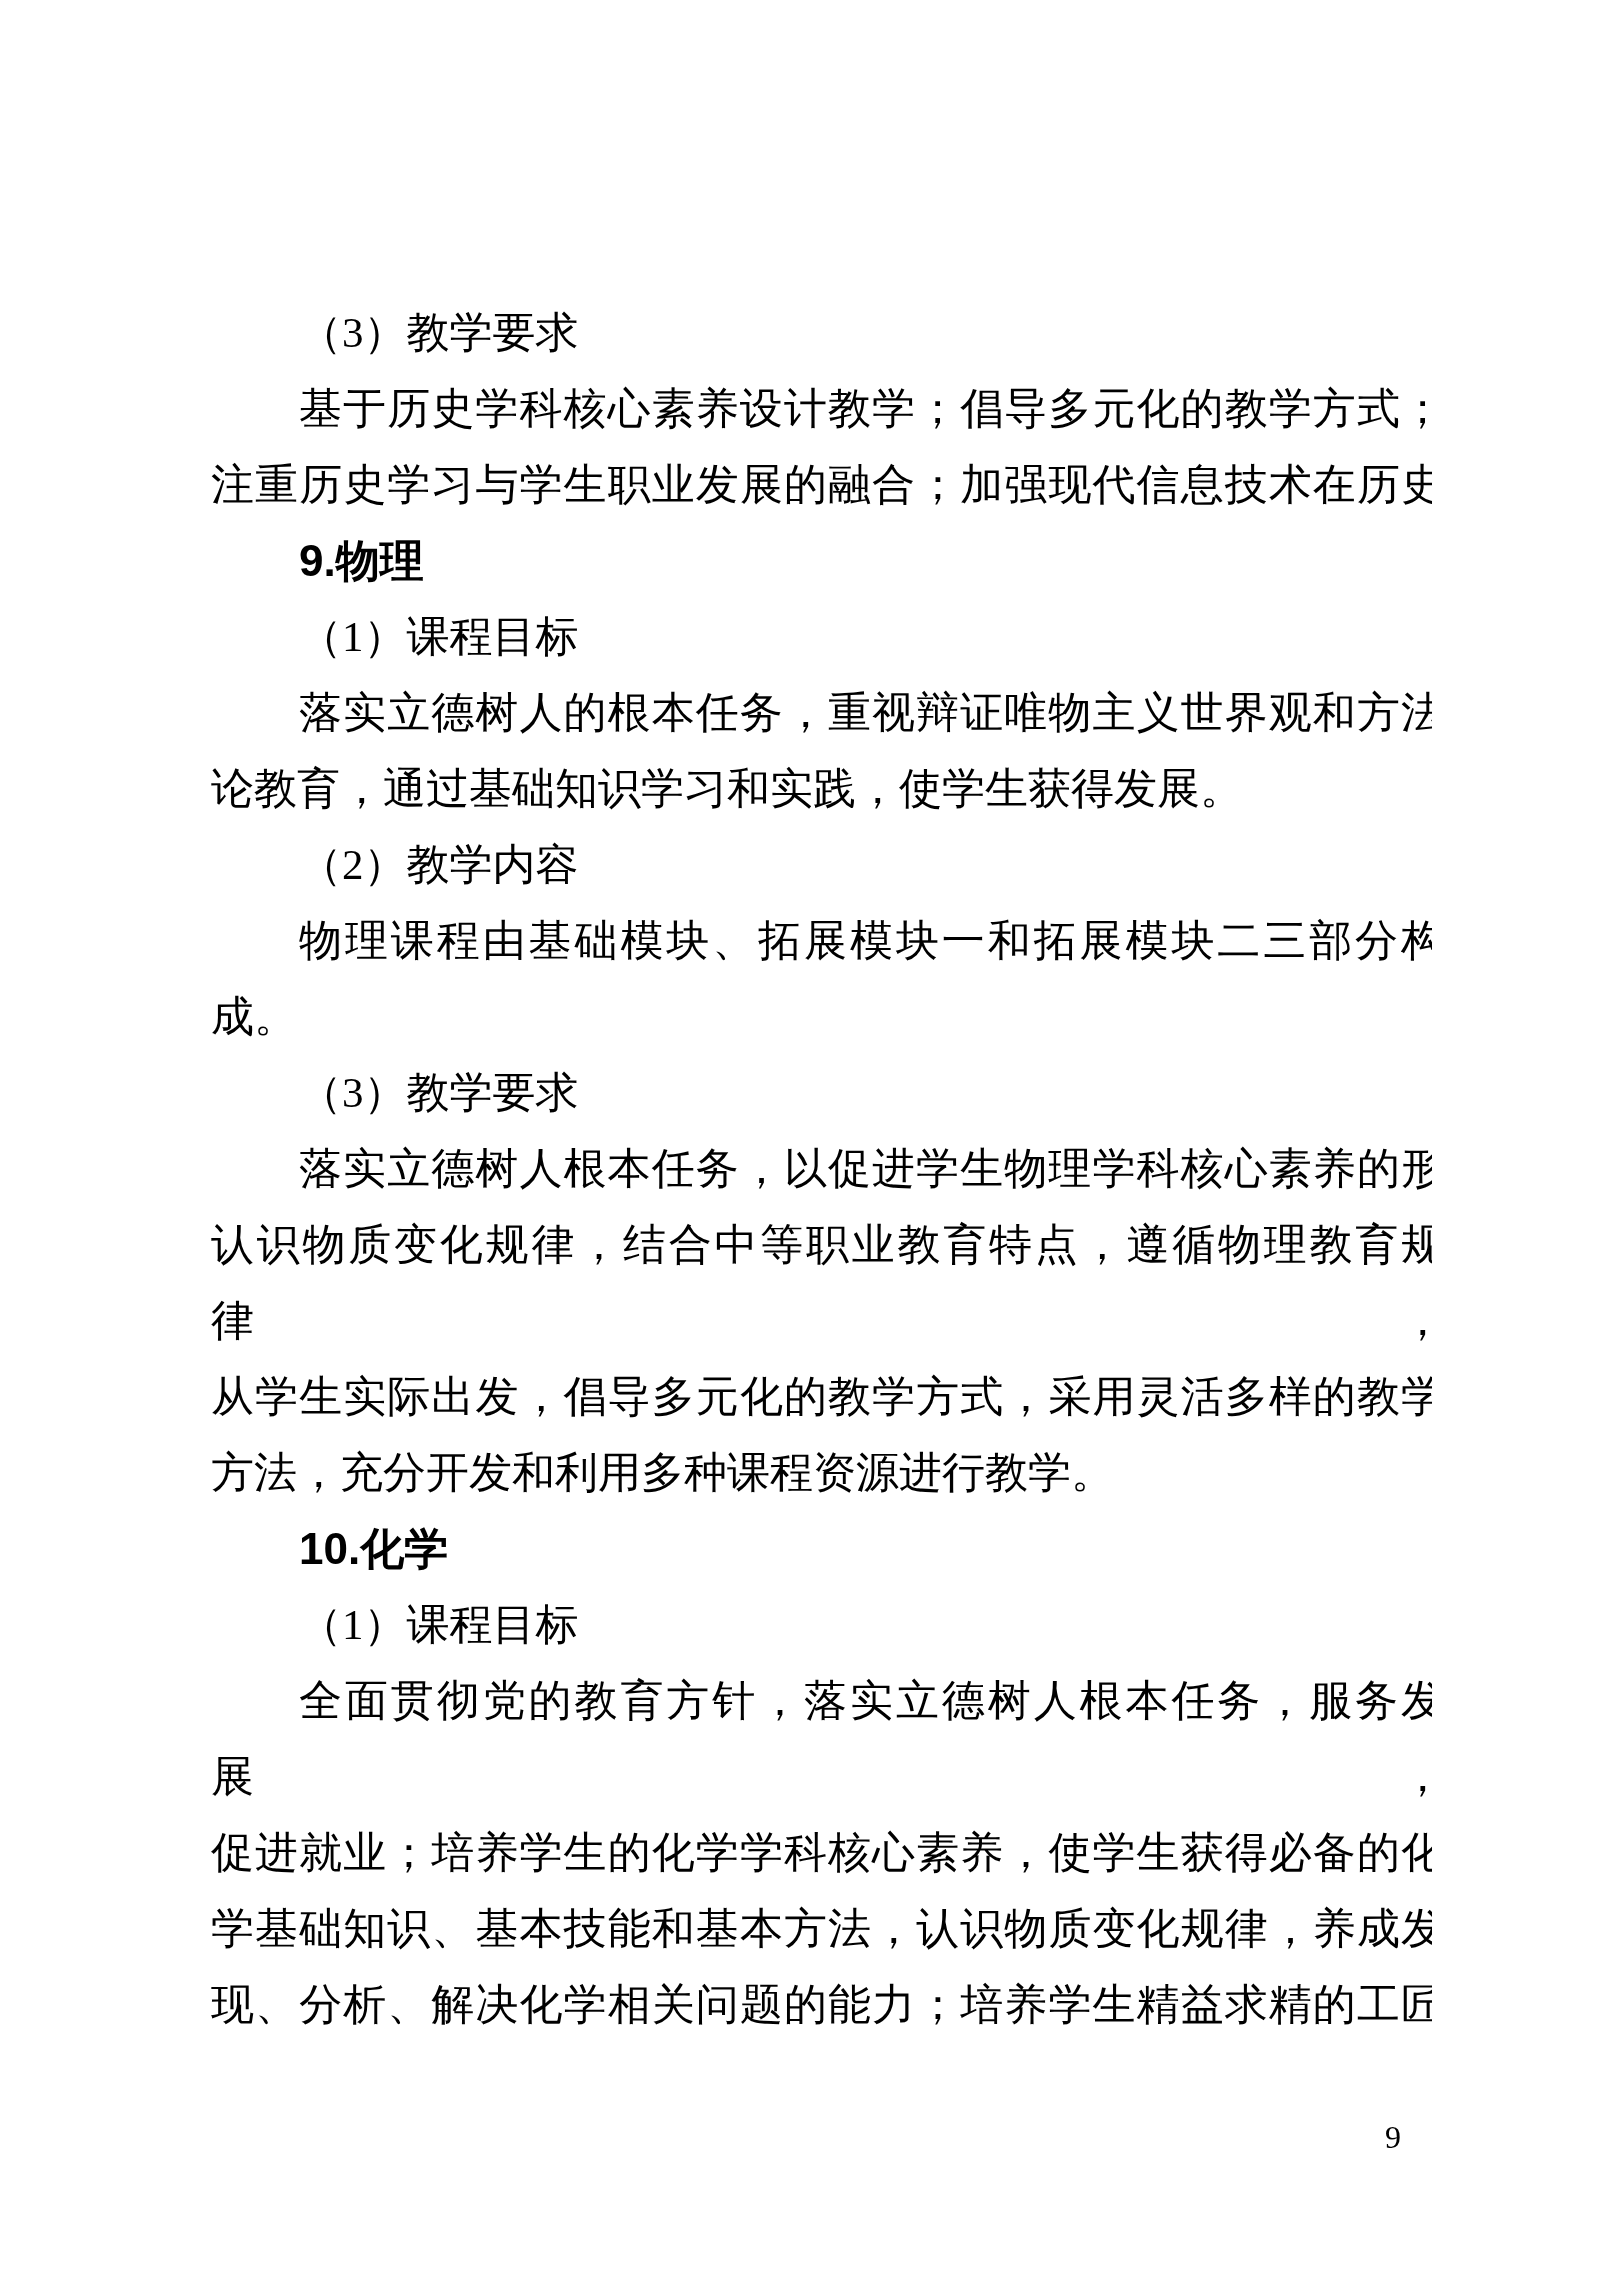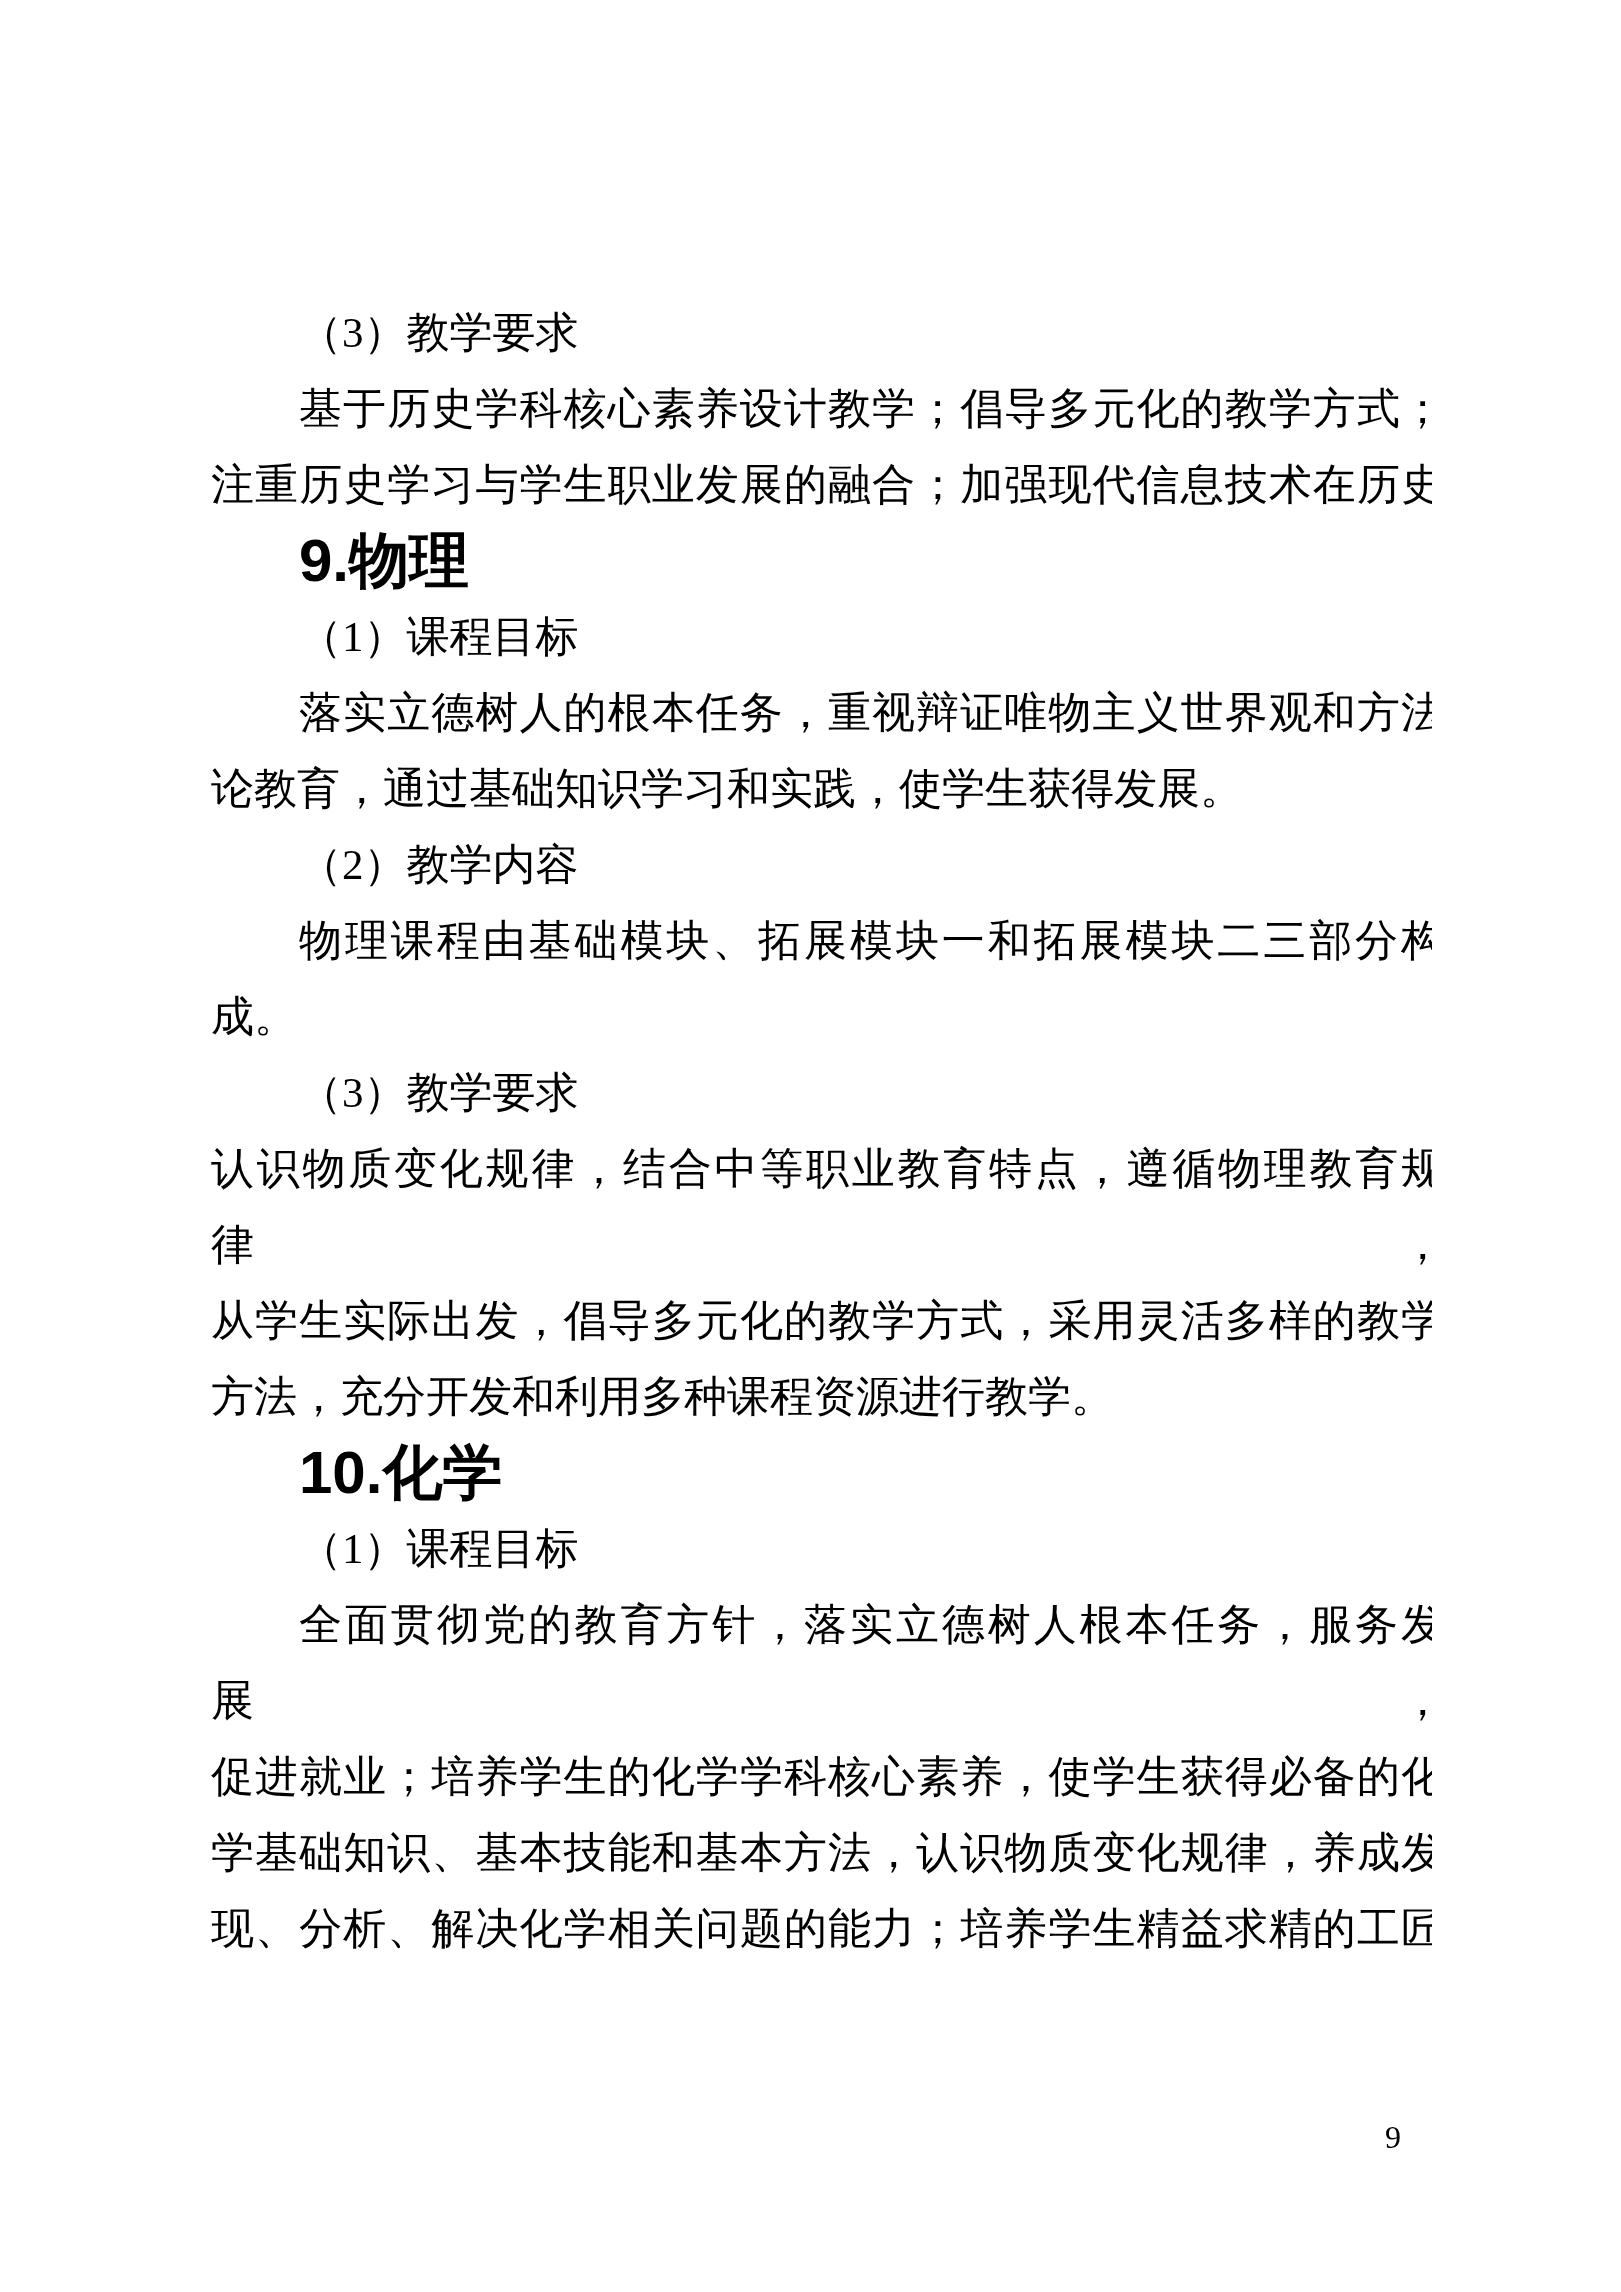--- a/index.html
+++ b/index.html
@@ -34,21 +34,21 @@
   .line.indent {
     text-indent: 88px;
   }
   .subheading {
     text-indent: 88px;
   }
   .heading {
     text-indent: 88px;
     font-weight: 700;
     font-family: "Liberation Sans", "DejaVu Sans", sans-serif;
-    font-size: 60px;
+    font-size: 44px;
   }
   .page-number {
     position: absolute;
     left: 1385px;
     top: 2120px;
     font-size: 32px;
     line-height: 1.1;
     color: #000000;
   }
 </style>
@@ -61,20 +61,21 @@
       <div class="line indent full">基于历史学科核心素养设计教学；倡导多元化的教学方式；</div>
       <div class="line full">注重历史学习与学生职业发展的融合；加强现代信息技术在历史</div>
       <div class="line heading">9.物理</div>
       <div class="line subheading">（1）课程目标</div>
       <div class="line indent full">落实立德树人的根本任务，重视辩证唯物主义世界观和方法</div>
       <div class="line">论教育，通过基础知识学习和实践，使学生获得发展。</div>
       <div class="line subheading">（2）教学内容</div>
       <div class="line indent full">物理课程由基础模块、拓展模块一和拓展模块二三部分构</div>
       <div class="line">成。</div>
       <div class="line subheading">（3）教学要求</div>
+      <div class="line indent full">落实立德树人根本任务，以促进学生物理学科核心素养的形</div>
       <div class="line full">认识物质变化规律，结合中等职业教育特点，遵循物理教育规律，</div>
       <div class="line full">从学生实际出发，倡导多元化的教学方式，采用灵活多样的教学</div>
       <div class="line">方法，充分开发和利用多种课程资源进行教学。</div>
       <div class="line heading">10.化学</div>
       <div class="line subheading">（1）课程目标</div>
       <div class="line indent full">全面贯彻党的教育方针，落实立德树人根本任务，服务发展，</div>
       <div class="line full">促进就业；培养学生的化学学科核心素养，使学生获得必备的化</div>
       <div class="line full">学基础知识、基本技能和基本方法，认识物质变化规律，养成发</div>
       <div class="line full">现、分析、解决化学相关问题的能力；培养学生精益求精的工匠</div>
     </div>

